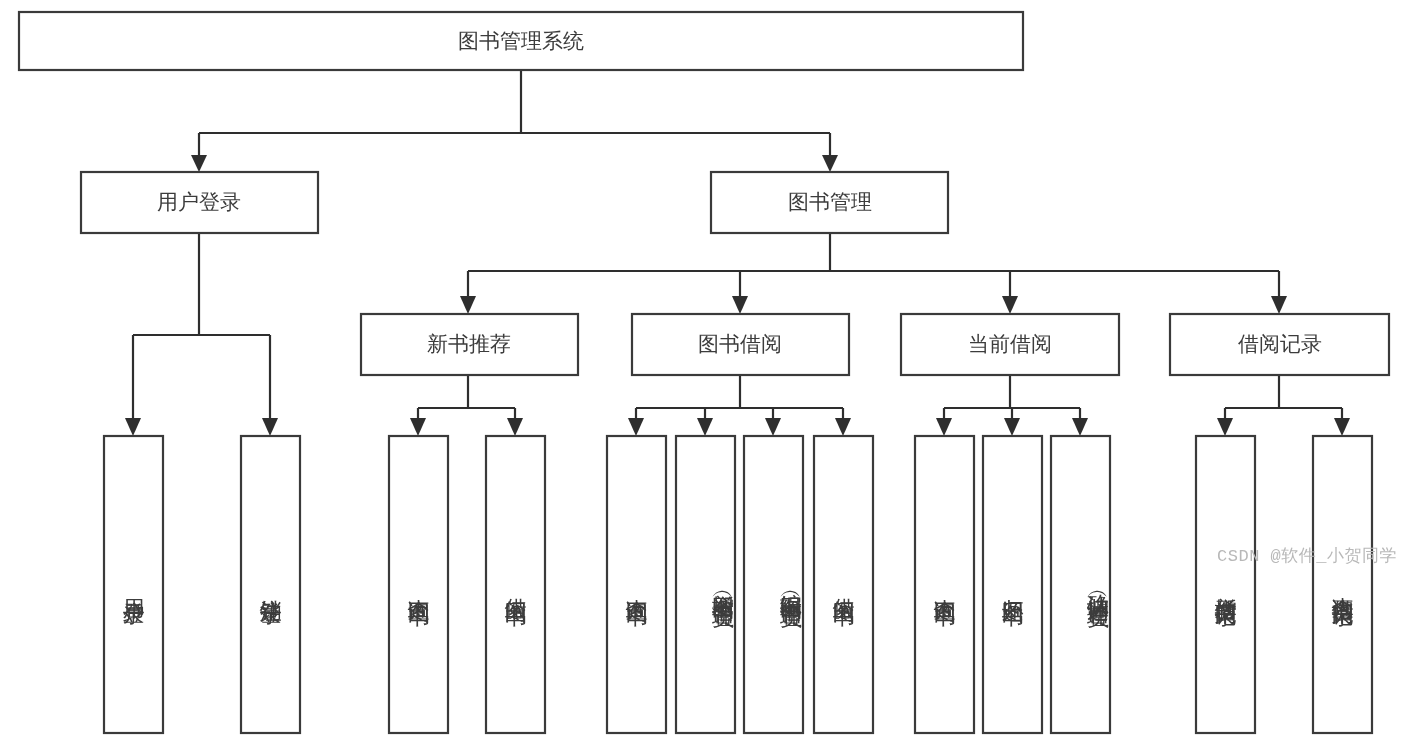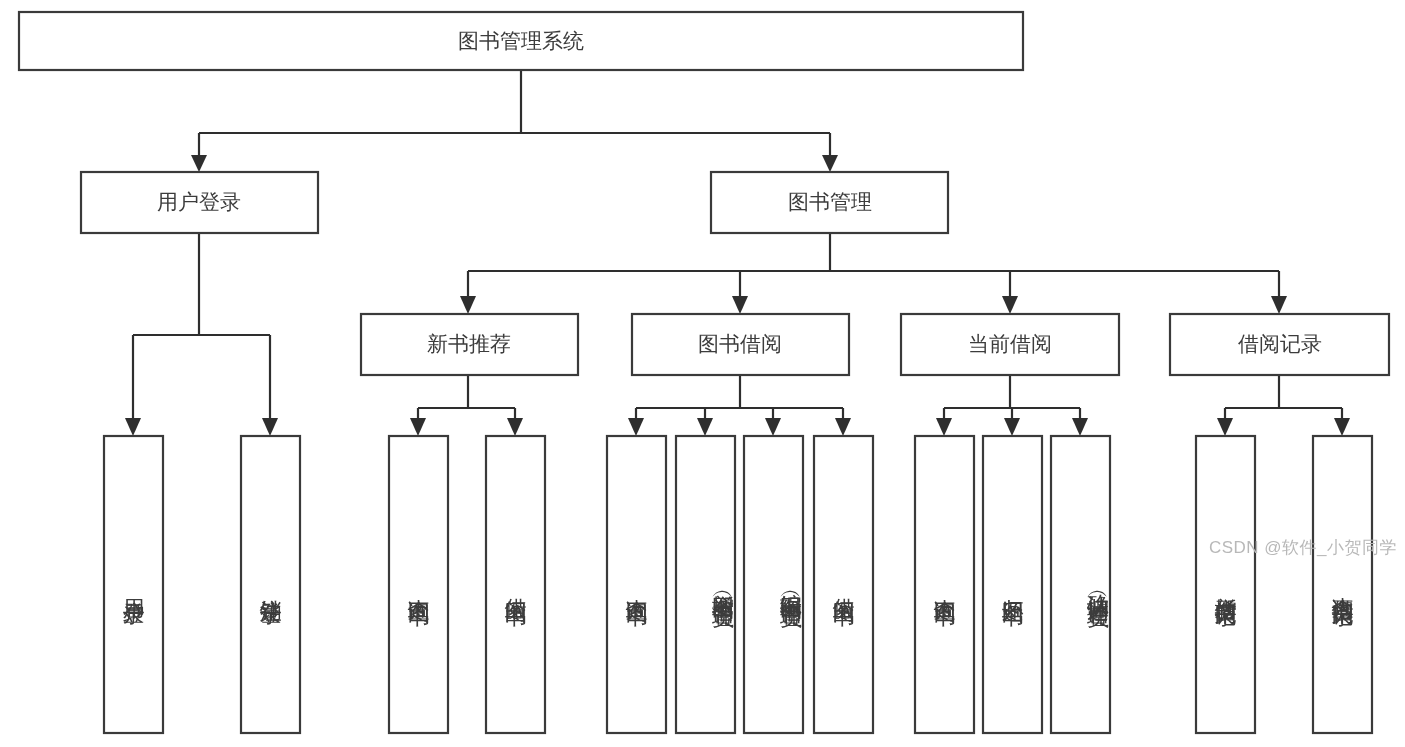--- a/index.html
+++ b/index.html
@@ -60,22 +60,22 @@
     color: #3c3c3c;
     white-space: nowrap;
     display: flex;
     align-items: center;
     justify-content: center;
     pointer-events: none;
   }
   .watermark {
     position: absolute;
     right: 8px;
-    bottom: 14px;
-    font-family: Liberation Sans, sans-serif;
+    bottom: 6px;
+    font-family: Liberation Mono, monospace;
     font-size: 17px;
     color: #b8b8b8;
     letter-spacing: 0.5px;
     white-space: nowrap;
   }
 </style>
 </head>
 <body>
 
 <div id="diagram-root">

